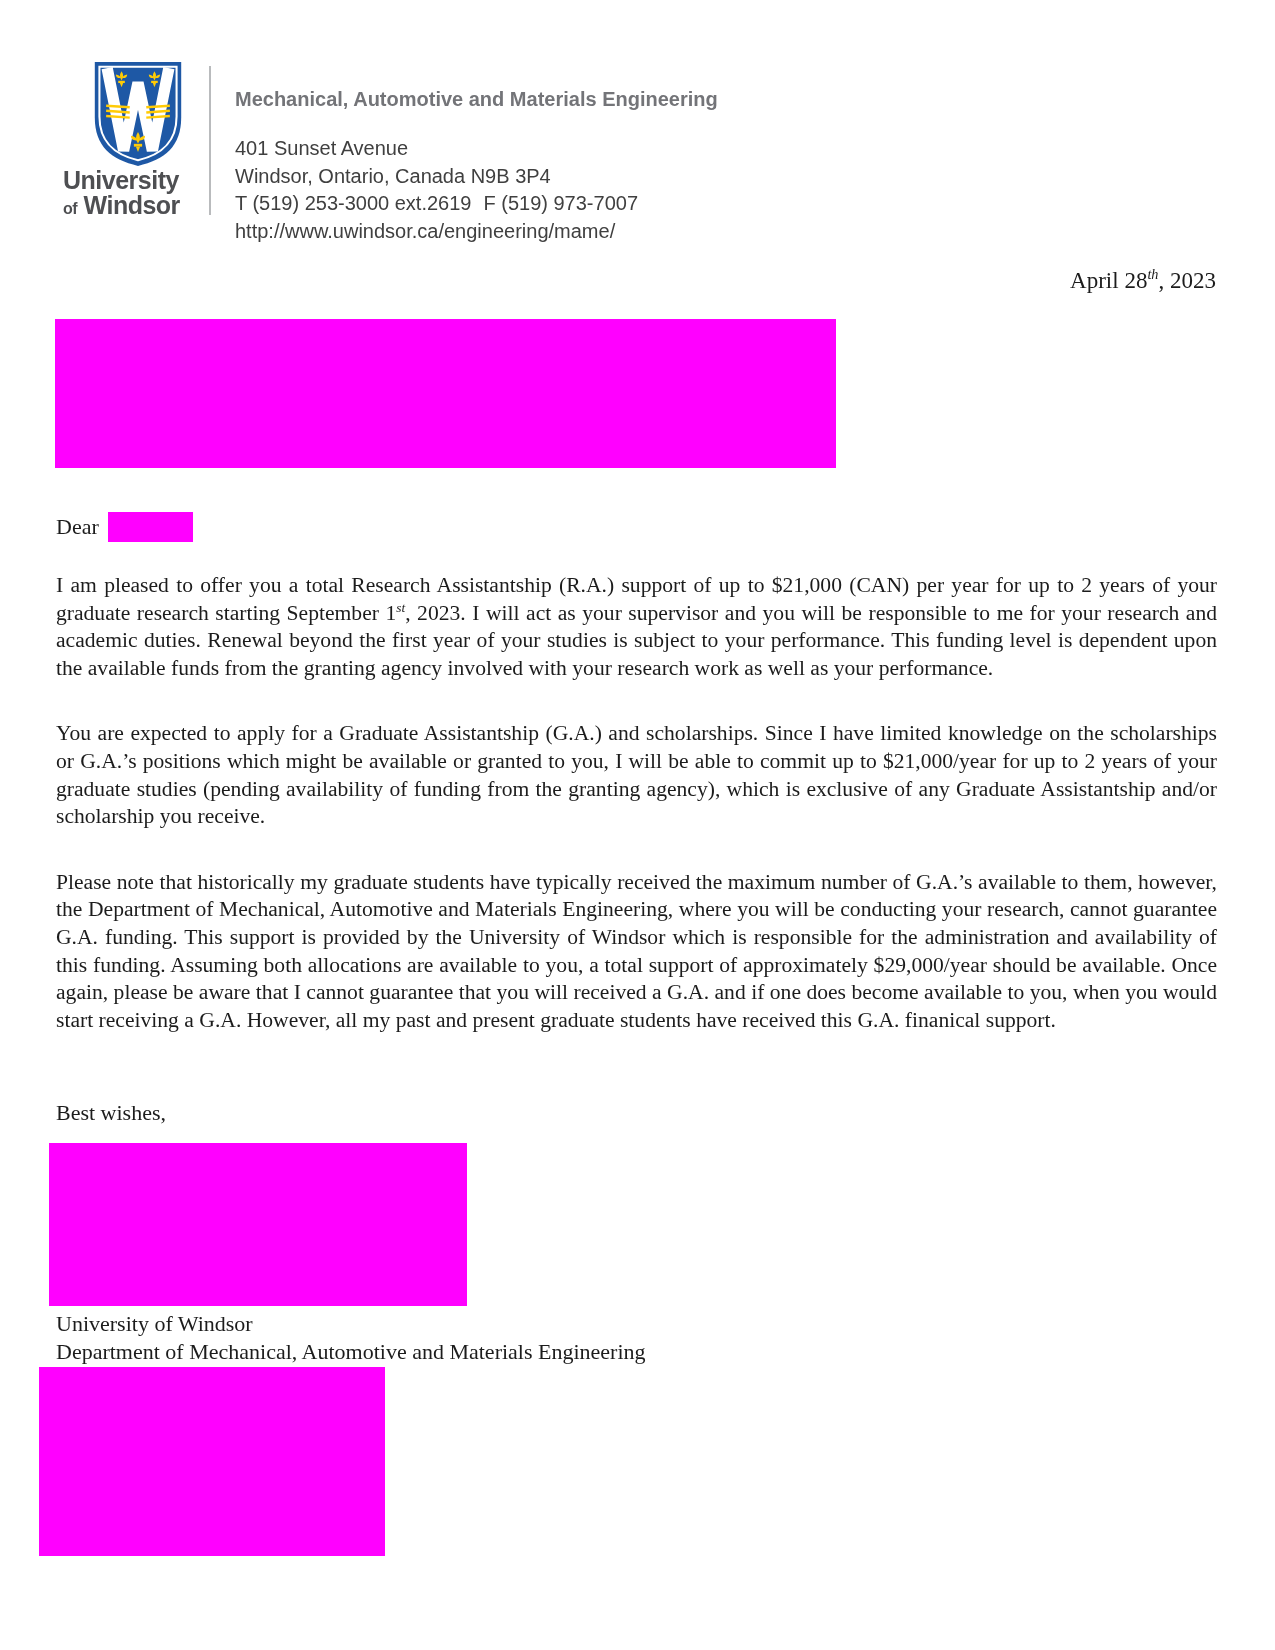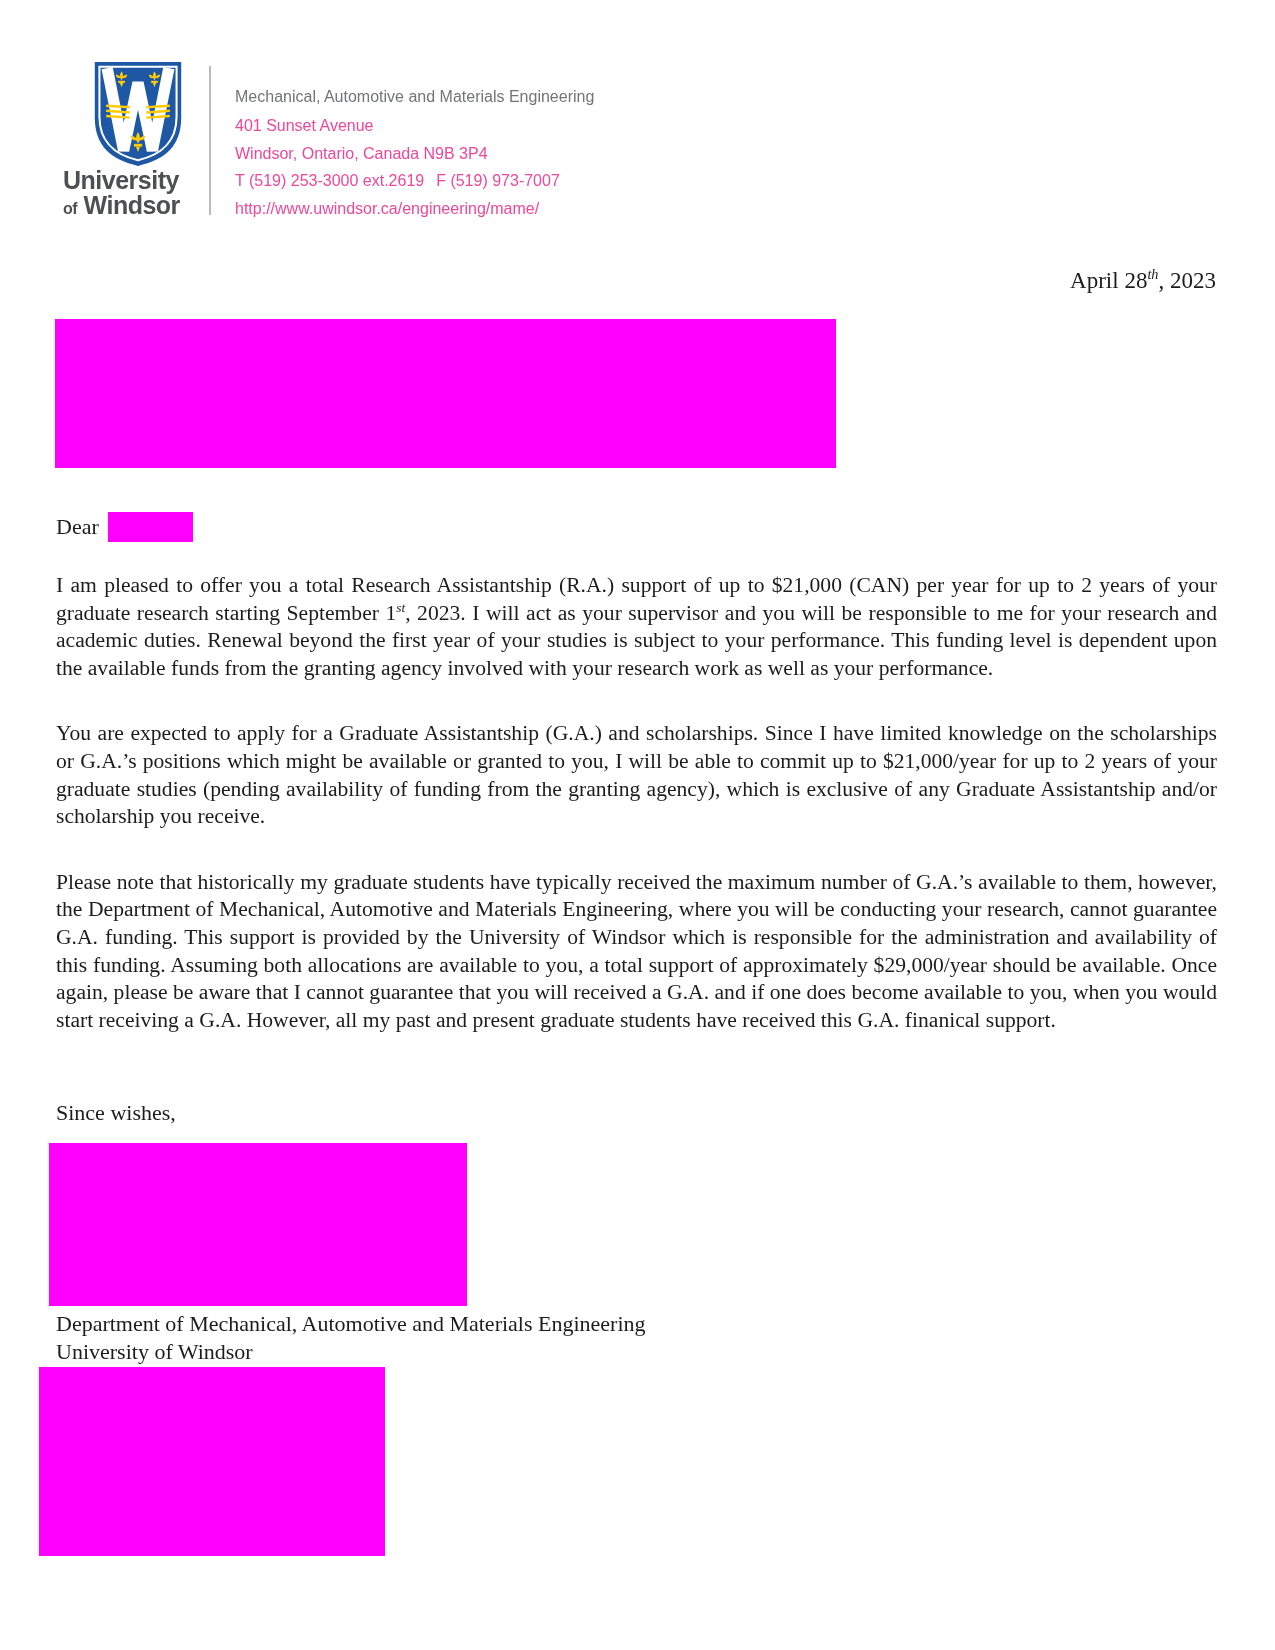--- a/index.html
+++ b/index.html
@@ -19,22 +19,22 @@
     font-family:"Liberation Sans", sans-serif;
     font-weight:700;color:#4e4f52;letter-spacing:-0.5px;
     font-size:25px;line-height:25px;
   }
   .wordmark .of{font-size:16px;font-weight:700;}
   .header-divider{
     position:absolute;left:209px;top:66px;width:2px;height:149px;
     background:#b9bbbd;
   }
   .dept-block{position:absolute;left:235px;top:88px;width:700px;font-family:"Liberation Sans", sans-serif;}
-  .dept-title{font-size:16px;font-weight:400;color:#737478;margin:0 0 6px 0;}
-  .dept-line{font-size:16px;color:#ec4899;line-height:27.5px;}
+  .dept-title{font-size:20px;font-weight:700;color:#737478;margin:0 0 24px 0;}
+  .dept-line{font-size:20px;color:#404040;line-height:27.5px;}
   .dept-line .fax{margin-left:12px;}
 
   
   .date-line{
     position:absolute;left:56px;top:268px;width:1160px;
     text-align:right;font-size:23px;
   }
   sup{font-size:0.62em;vertical-align:super;line-height:0;font-style:italic;}
 
   .redaction{background:#ff00ff;}
@@ -111,24 +111,24 @@
   <div class="redaction redaction-address" style="background: rgb(255, 0, 255);"></div>
 
   <div class="salutation"><span>Dear</span><span class="redaction redaction-name" style="background: rgb(255, 0, 255);"></span></div>
 
   <div class="letter-body">
     <p><span>I am pleased to offer you a total Research Assistantship (R.A.) support of up to $21,000 (CAN) per year for up to 2 years of your graduate research starting September 1</span><sup>st</sup><span>, 2023.  I will act as your supervisor and you will be responsible to me for your research and academic duties.  Renewal beyond the first year of your studies is subject to your performance.  This funding level is dependent upon the available funds from the granting agency involved with your research work as well as your performance.</span></p>
     <p>You are expected to apply for a Graduate Assistantship (G.A.) and scholarships.  Since I have limited knowledge on the scholarships or G.A.’s positions which might be available or granted to you, I will be able to commit up to $21,000/year for up to 2 years of your graduate studies (pending availability of funding from the granting agency), which is exclusive of any Graduate Assistantship and/or scholarship you receive.</p>
     <p>Please note that historically my graduate students have typically received the maximum number of G.A.’s available to them, however, the Department of Mechanical, Automotive and Materials Engineering, where you will be conducting your research, cannot guarantee G.A. funding.  This support is provided by the University of Windsor which is responsible for the administration and availability of this funding.  Assuming both allocations are available to you, a total support of approximately $29,000/year should be available.  Once again, please be aware that I cannot guarantee that you will received a G.A. and if one does become available to you, when you would start receiving a G.A.  However, all my past and present graduate students have received this G.A. finanical support.</p>
   </div>
 
-  <div class="closing">Since wishes,</div>
+  <div class="closing">Best wishes,</div>
 
   <div class="redaction redaction-signature" style="background: rgb(255, 0, 255);"></div>
 
   <div class="signature-block">
+    <div>University of Windsor</div>
     <div>Department of Mechanical, Automotive and Materials Engineering</div>
-    <div>University of Windsor</div>
   </div>
 
   <div class="redaction redaction-contact" style="background: rgb(255, 0, 255);"></div>
 
 </div>
 
 </body></html>

